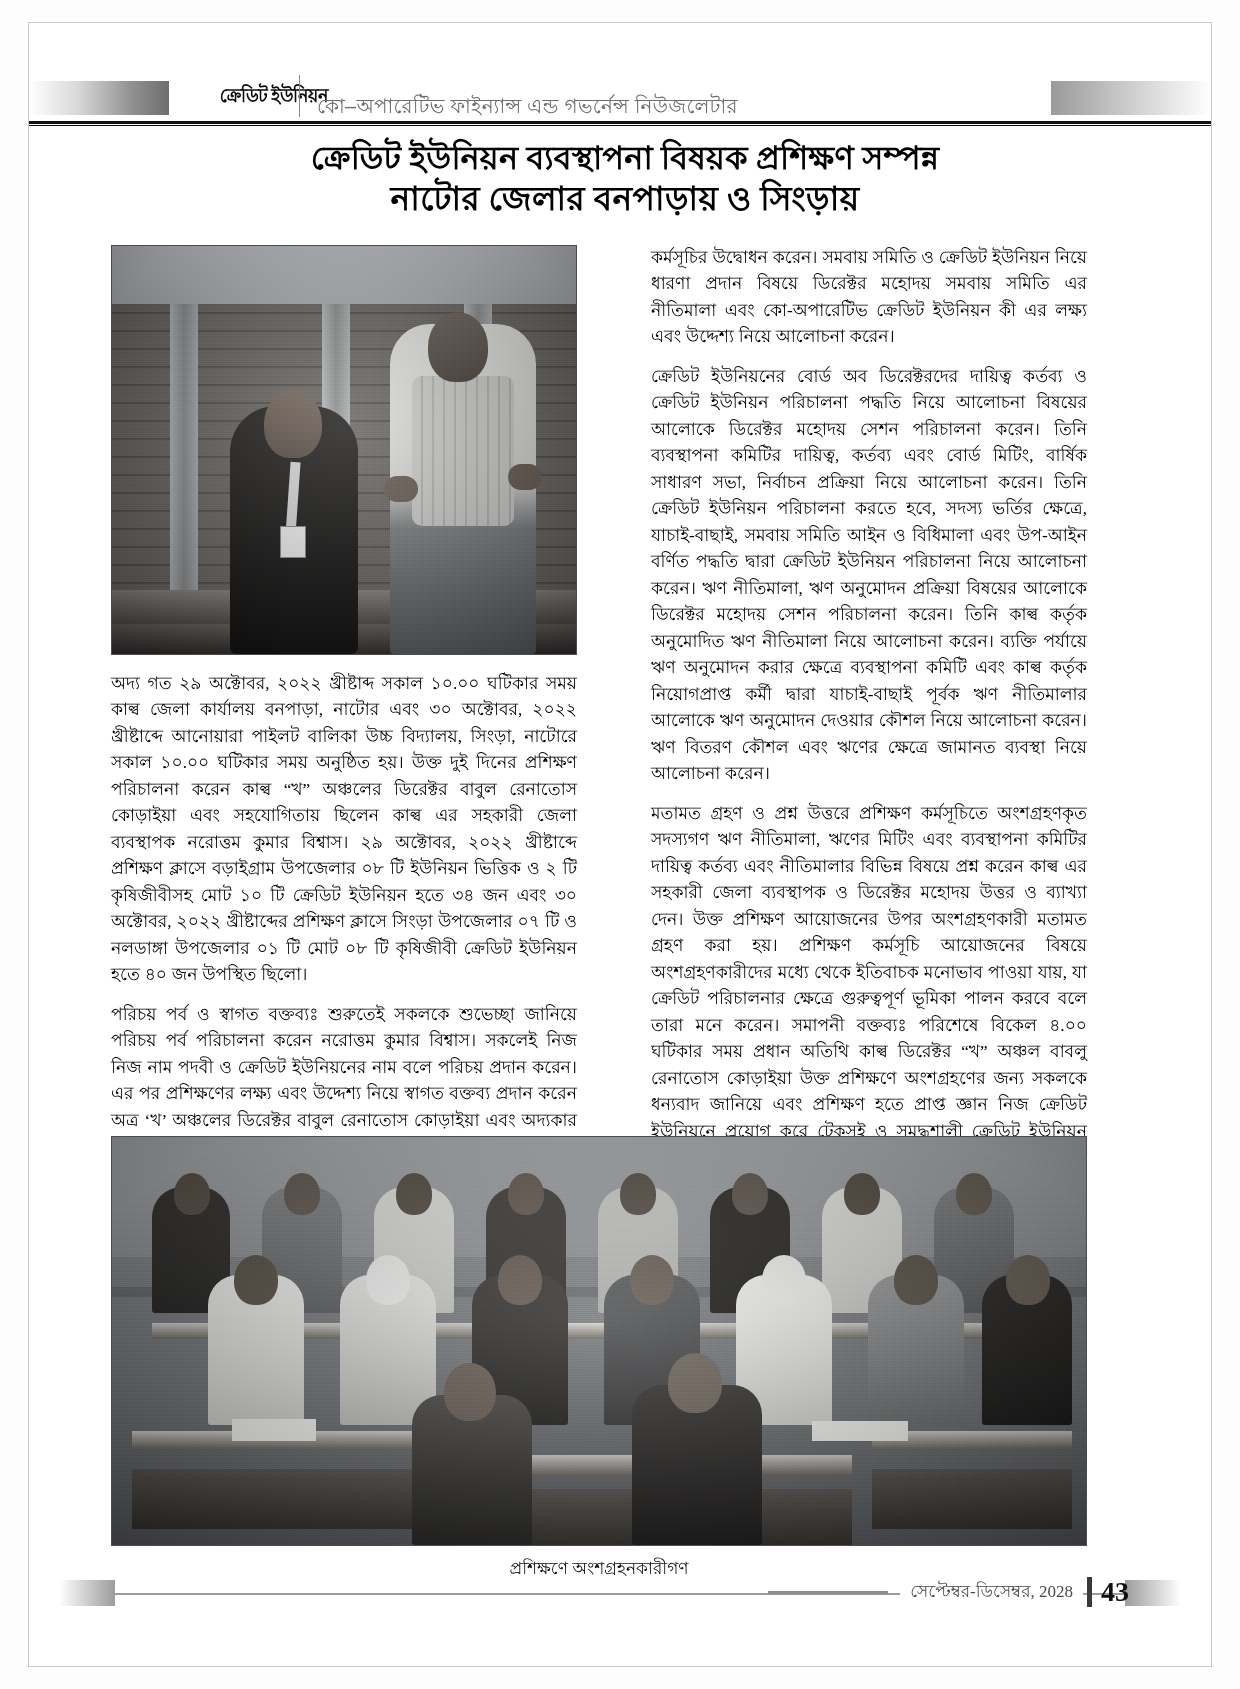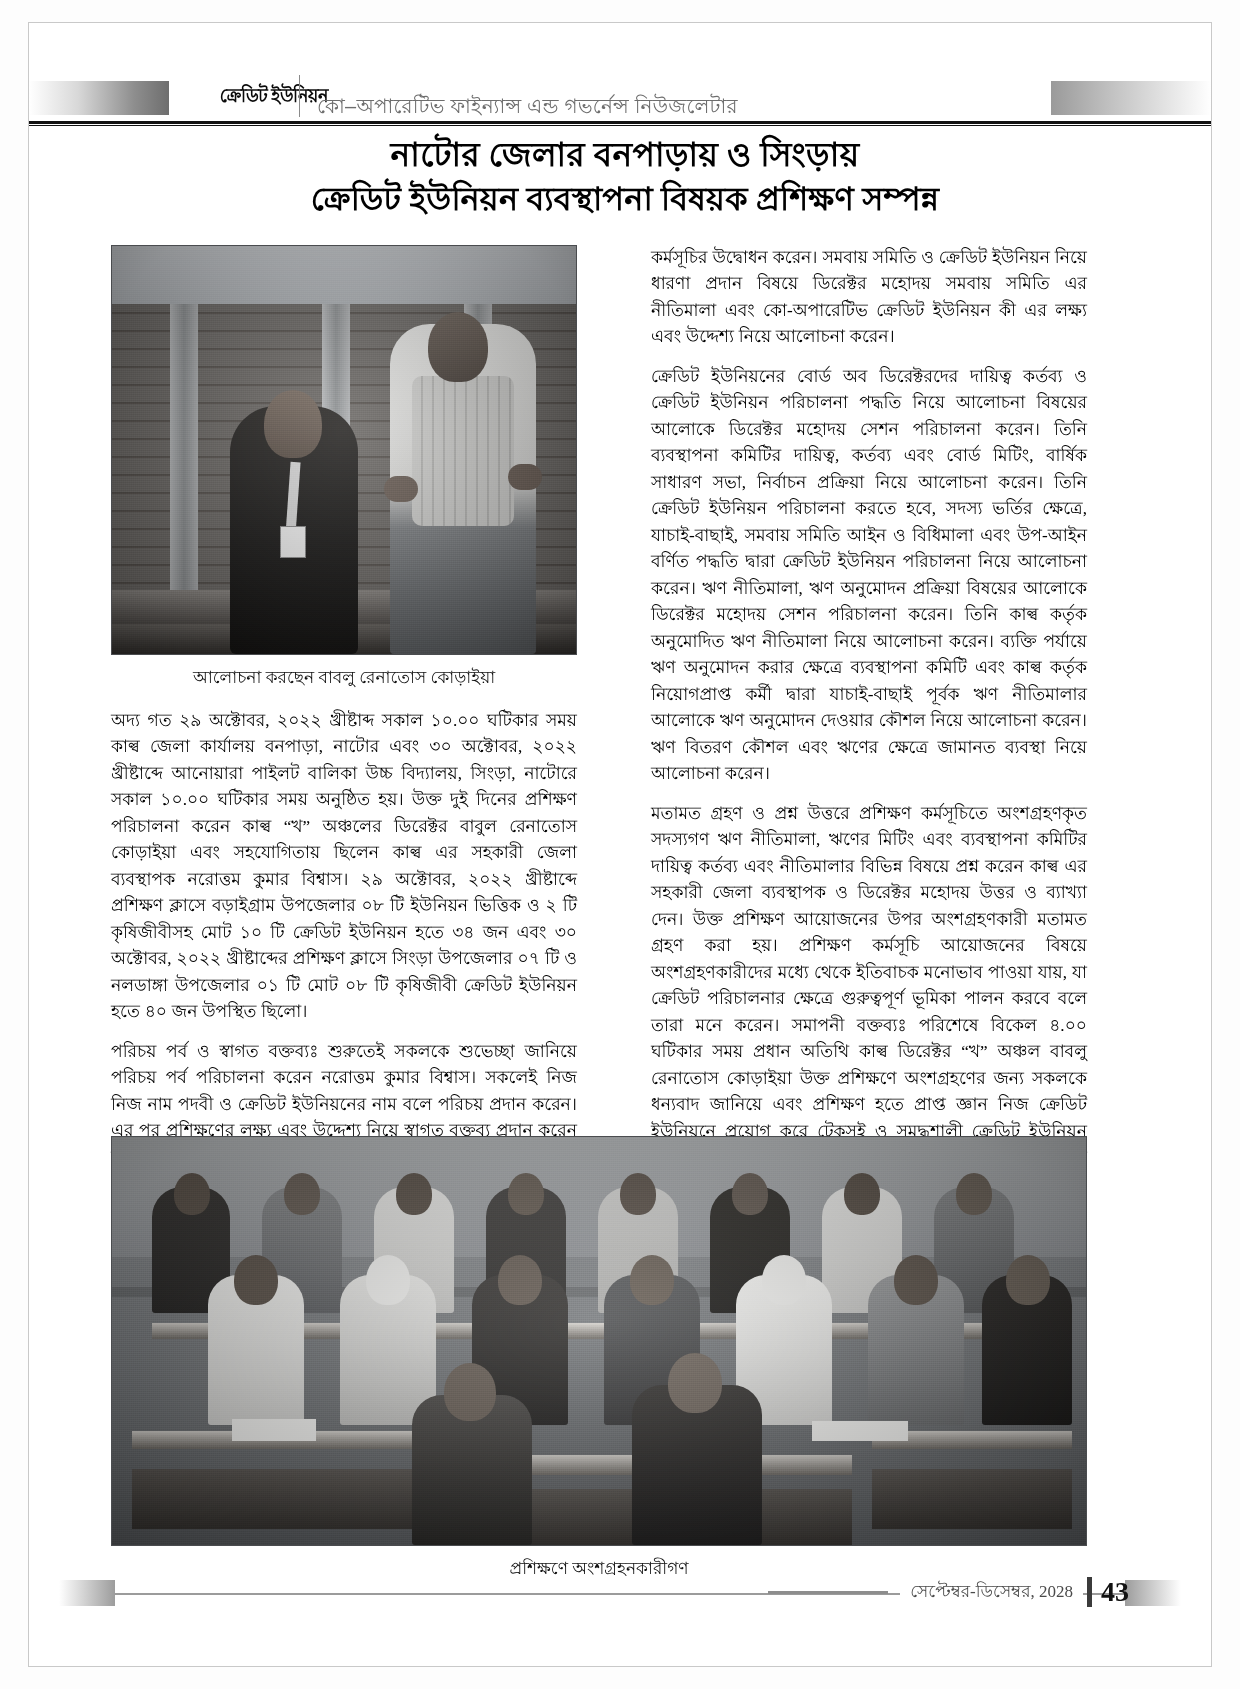--- a/index.html
+++ b/index.html
@@ -284,22 +284,22 @@
       </div>
 
       <div class="logo-sep"></div>
 
       <div class="mast-subtitle">কো–অপারেটিভ ফাইন্যান্স এন্ড গভর্নেন্স নিউজলেটার</div>
 
       <div class="mast-rule"></div>
     </div>
 
     <div class="headline">
+      <div class="headline-line l2">ক্রেডিট ইউনিয়ন ব্যবস্থাপনা বিষয়ক প্রশিক্ষণ সম্পন্ন</div>
       <div class="headline-line l1">নাটোর জেলার বনপাড়ায় ও সিংড়ায়</div>
-      <div class="headline-line l2">ক্রেডিট ইউনিয়ন ব্যবস্থাপনা বিষয়ক প্রশিক্ষণ সম্পন্ন</div>
     </div>
 
     <div class="col-left">
 
       <div class="photo photo-1">
         <div class="ph-layer">
           <div class="p1-sky"></div>
           <div class="p1-brick"></div>
           <div class="p1-pillar a"></div>
           <div class="p1-pillar b"></div>
@@ -313,21 +313,20 @@
           <div class="p1-man-b"></div>
           <div class="p1-vest"></div>
           <div class="p1-head-b"></div>
           <div class="p1-hand l"></div>
           <div class="p1-hand r"></div>
         </div>
         <div class="grain"></div>
         <div class="vig"></div>
       </div>
 
-      <div class="caption">আলোচনা করছেন বাবলু রেনাতোস কোড়াইয়া</div>
 
       <div class="bodytext">
         <p>অদ্য   গত ২৯ অক্টোবর, ২০২২ খ্রীষ্টাব্দ সকাল ১০.০০ ঘটিকার সময় কাল্ব জেলা কার্যালয় বনপাড়া, নাটোর এবং ৩০ অক্টোবর, ২০২২ খ্রীষ্টাব্দে আনোয়ারা পাইলট বালিকা উচ্চ বিদ্যালয়, সিংড়া, নাটোরে সকাল ১০.০০ ঘটিকার সময় অনুষ্ঠিত হয়। উক্ত দুই দিনের প্রশিক্ষণ পরিচালনা করেন কাল্ব “খ” অঞ্চলের ডিরেক্টর বাবুল রেনাতোস কোড়াইয়া এবং সহযোগিতায় ছিলেন কাল্ব এর সহকারী জেলা ব্যবস্থাপক নরোত্তম কুমার বিশ্বাস। ২৯ অক্টোবর, ২০২২ খ্রীষ্টাব্দে প্রশিক্ষণ ক্লাসে বড়াইগ্রাম উপজেলার ০৮ টি ইউনিয়ন ভিত্তিক ও ২ টি কৃষিজীবীসহ মোট ১০ টি ক্রেডিট ইউনিয়ন হতে ৩৪ জন এবং ৩০ অক্টোবর, ২০২২ খ্রীষ্টাব্দের প্রশিক্ষণ ক্লাসে সিংড়া উপজেলার ০৭ টি ও নলডাঙ্গা উপজেলার ০১ টি মোট ০৮ টি কৃষিজীবী ক্রেডিট ইউনিয়ন হতে ৪০ জন উপস্থিত ছিলো।</p>
         <p>পরিচয় পর্ব ও স্বাগত বক্তব্যঃ শুরুতেই সকলকে শুভেচ্ছা জানিয়ে পরিচয় পর্ব পরিচালনা করেন নরোত্তম কুমার বিশ্বাস। সকলেই নিজ নিজ নাম পদবী ও ক্রেডিট ইউনিয়নের নাম বলে পরিচয় প্রদান করেন। এর পর প্রশিক্ষণের লক্ষ্য এবং উদ্দেশ্য নিয়ে স্বাগত বক্তব্য প্রদান করেন অত্র ‘খ’ অঞ্চলের ডিরেক্টর বাবুল রেনাতোস কোড়াইয়া এবং অদ্যকার প্রশিক্ষণ</p>
       </div>
     </div>
 
     <div class="col-right">
       <div class="bodytext">
         <p>কর্মসূচির উদ্বোধন করেন। সমবায় সমিতি ও ক্রেডিট ইউনিয়ন নিয়ে ধারণা প্রদান বিষয়ে ডিরেক্টর মহোদয় সমবায় সমিতি এর নীতিমালা এবং কো-অপারেটিভ ক্রেডিট ইউনিয়ন কী এর লক্ষ্য এবং উদ্দেশ্য নিয়ে আলোচনা করেন।</p>

